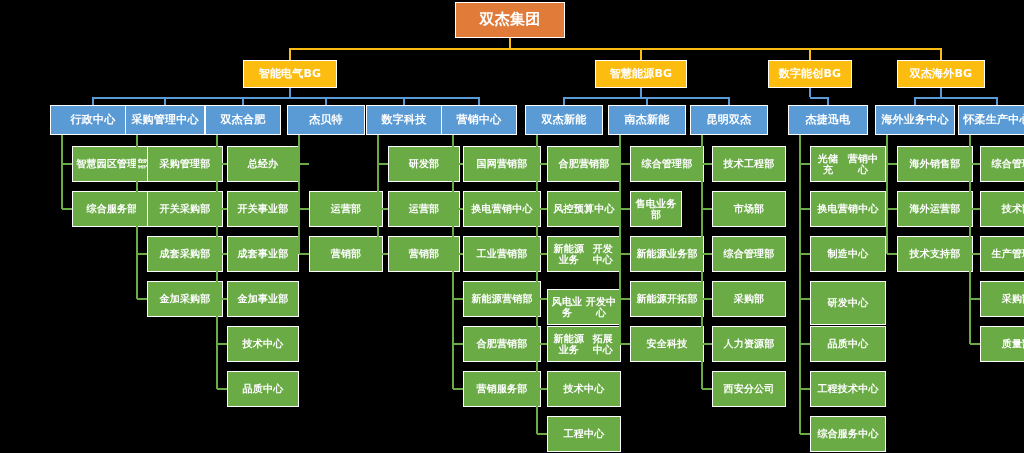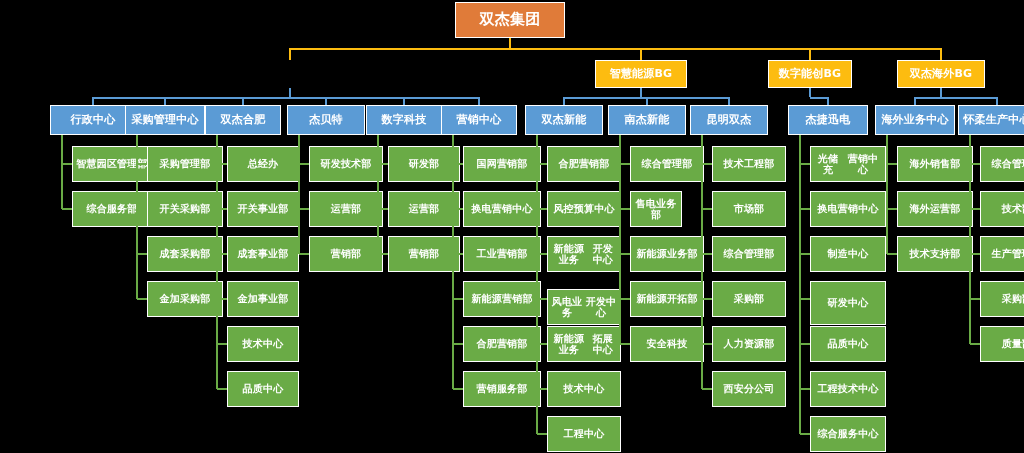--- a/index.html
+++ b/index.html
@@ -17,20 +17,21 @@
   .ln.o{background:#fdbc10;}
   .ln.g{background:#6aab46;}
 </style>
 </head>
 <body>
 
 <div id="stage">
     <div class="node root" style="left: 455px; top: 2px; width: 110px; height: 36px;">双杰集团</div>
     <div class="ln o" style="left: 509px; top: 38px; width: 2px; height: 10px;"></div>
     <div class="ln o" style="left: 290px; top: 48px; width: 651px; height: 2px;"></div>
+    <div class="node bg" style="left: 243px; top: 60px; width: 94px; height: 28px;">智能电气BG</div>
     <div class="ln o" style="left: 289px; top: 48px; width: 2px; height: 12px;"></div>
     <div class="ln" style="left: 289px; top: 88px; width: 2px; height: 9px;"></div>
     <div class="ln" style="left: 93px; top: 97px; width: 386px; height: 2px;"></div>
     <div class="ln" style="left: 92px; top: 97px; width: 2px; height: 8px;"></div>
     <div class="node unit" style="left: 50px; top: 105px; width: 86px; height: 30px; text-align: center;">行政中心</div>
     <div class="ln g" style="left: 61px; top: 135px; width: 2px; height: 74px;"></div>
     <div class="ln g" style="left: 62px; top: 163px; width: 10px; height: 2px;"></div>
     <div class="node dept two" style="left: 72px; top: 146px; width: 80px; height: 36px; align-items: center;">
       <span>智慧园区</span>
       <br>
@@ -61,21 +62,20 @@
     <div class="ln g" style="left: 217px; top: 298px; width: 10px; height: 2px;"></div>
     <div class="node dept" style="left: 227px; top: 281px; width: 72px; height: 36px;">金加事业部</div>
     <div class="ln g" style="left: 217px; top: 343px; width: 10px; height: 2px;"></div>
     <div class="node dept" style="left: 227px; top: 326px; width: 72px; height: 36px;">技术中心</div>
     <div class="ln g" style="left: 217px; top: 388px; width: 10px; height: 2px;"></div>
     <div class="node dept" style="left: 227px; top: 371px; width: 72px; height: 36px;">品质中心</div>
     <div class="ln" style="left: 325px; top: 97px; width: 2px; height: 8px;"></div>
     <div class="node unit" style="left: 287px; top: 105px; width: 78px; height: 30px;">杰贝特</div>
     <div class="ln g" style="left: 298px; top: 135px; width: 2px; height: 119px;"></div>
     <div class="ln g" style="left: 299px; top: 163px; width: 10px; height: 2px;"></div>
-    <div class="node dept" style="left: 309px; top: 146px; width: 74px; height: 36px;">研发技术部</div>
     <div class="ln g" style="left: 299px; top: 208px; width: 10px; height: 2px;"></div>
     <div class="node dept" style="left: 309px; top: 191px; width: 74px; height: 36px;">运营部</div>
     <div class="ln g" style="left: 299px; top: 253px; width: 10px; height: 2px;"></div>
     <div class="node dept" style="left: 309px; top: 236px; width: 74px; height: 36px;">营销部</div>
     <div class="ln" style="left: 403px; top: 97px; width: 2px; height: 8px;"></div>
     <div class="node unit" style="left: 366px; top: 105px; width: 76px; height: 30px;">数字科技</div>
     <div class="ln g" style="left: 377px; top: 135px; width: 2px; height: 119px;"></div>
     <div class="ln g" style="left: 378px; top: 163px; width: 10px; height: 2px;"></div>
     <div class="node dept" style="left: 388px; top: 146px; width: 72px; height: 36px;">研发部</div>
     <div class="ln g" style="left: 378px; top: 208px; width: 10px; height: 2px;"></div>

